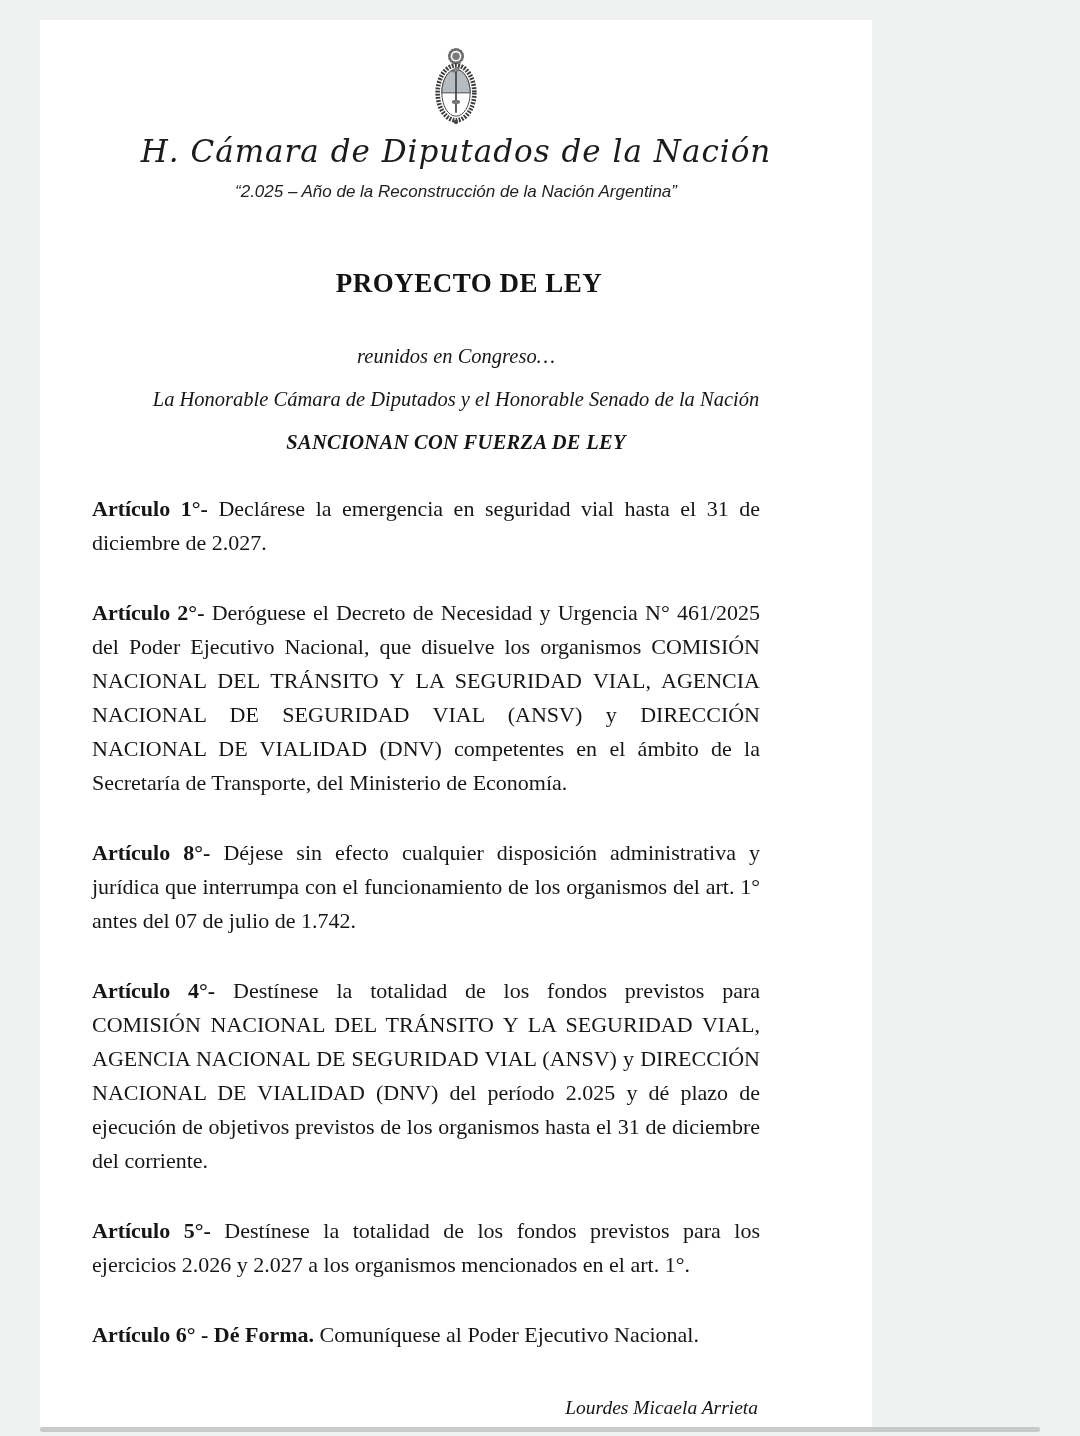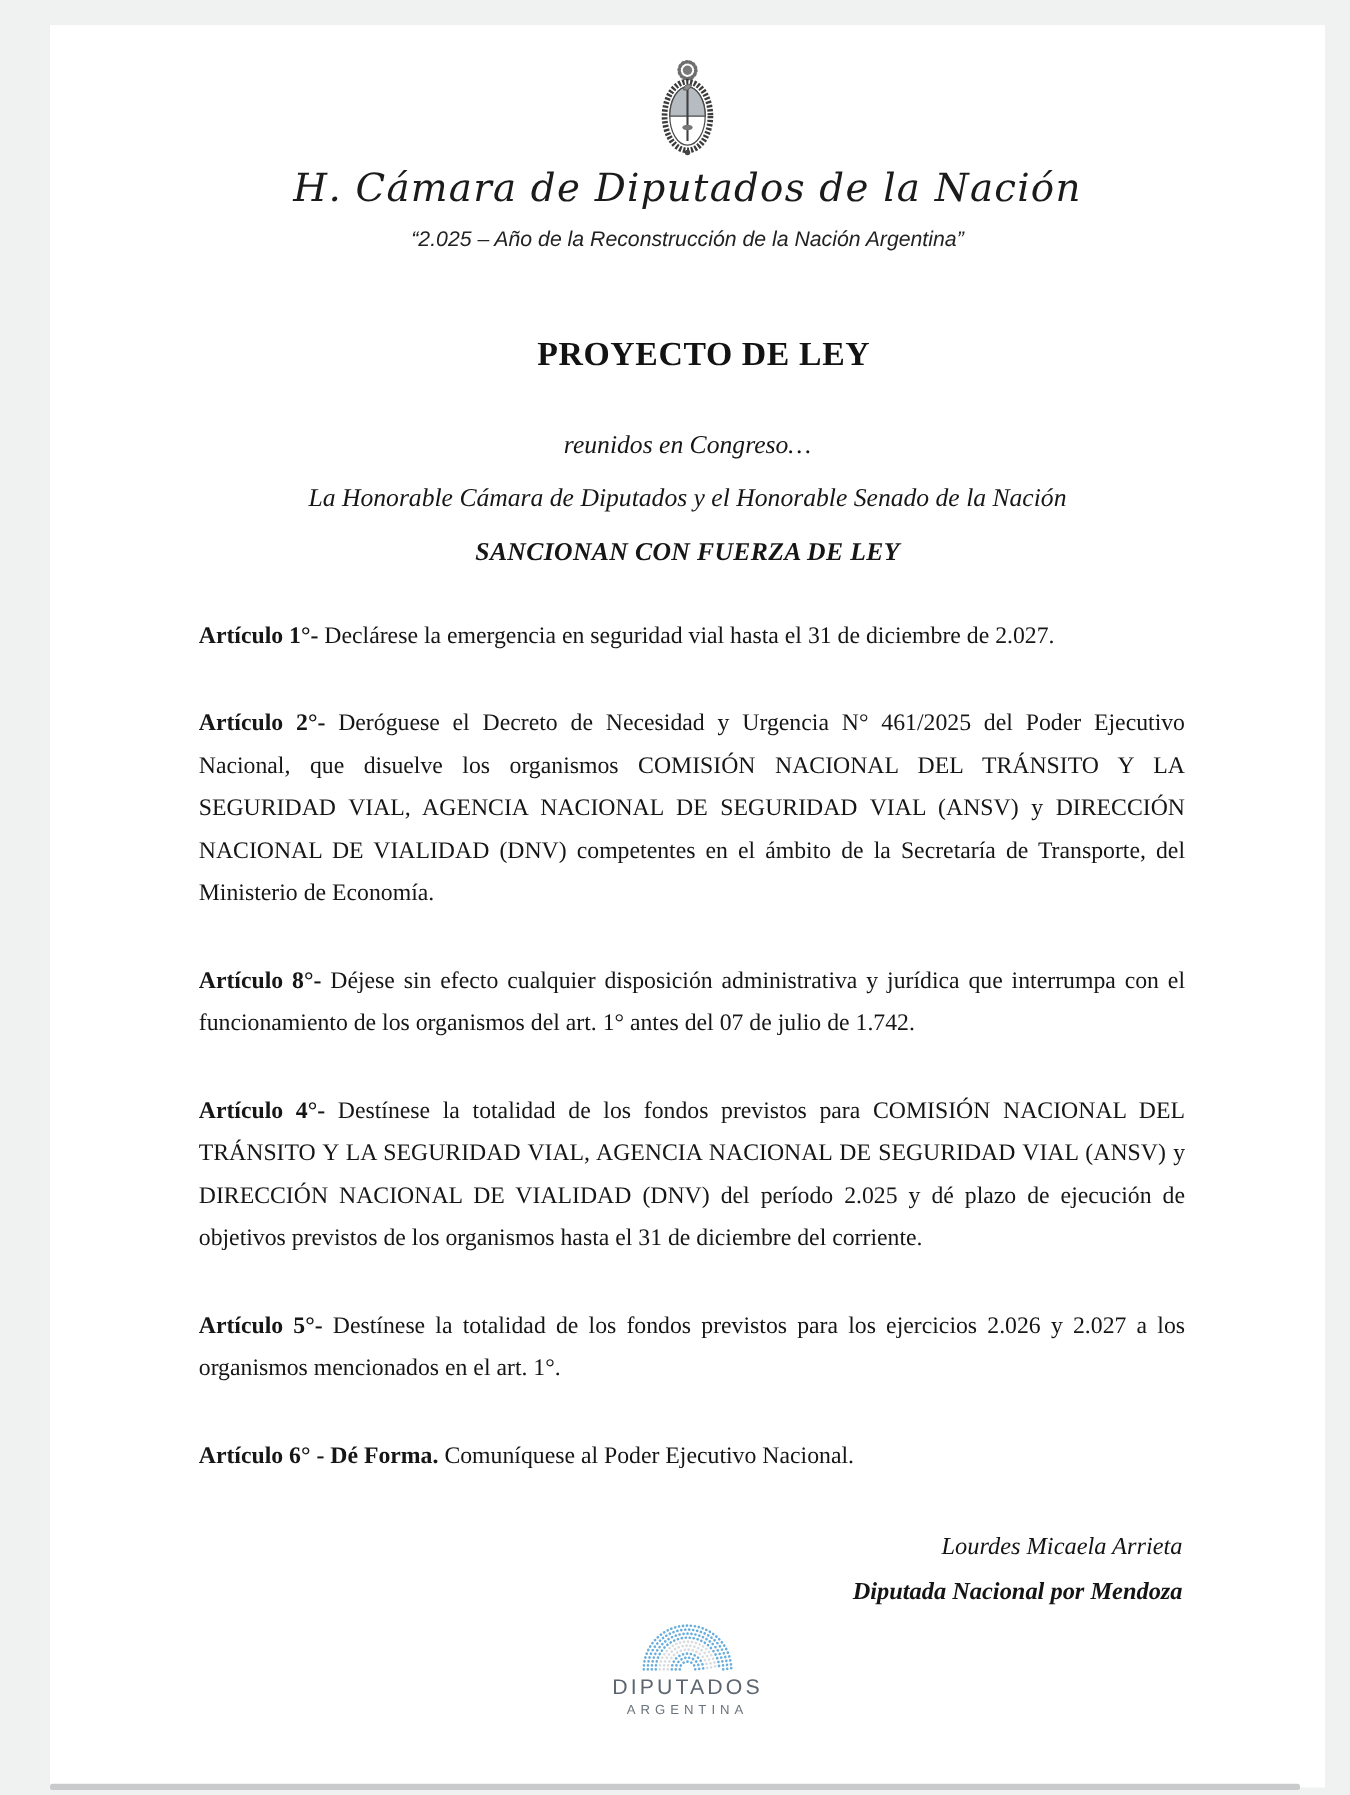--- a/index.html
+++ b/index.html
@@ -5,21 +5,21 @@
   html,body{margin:0;padding:0;}
   body{
     width:1080px;height:1436px;
     background:#f0f1f1;
     position:relative;
     font-family:"Liberation Serif","DejaVu Serif",serif;
     overflow:hidden;
   }
   .page{
     position:absolute;left:40px;top:20px;
-    width:1020px;height:1410px;
+    width:832px;height:1410px;
     background:#ffffff;
     overflow:hidden;
     box-sizing:border-box;
   }
   .doc-header{ text-align:center; padding-top:27px; }
   .coat-svg{ display:block; margin:0 auto; }
   .script-title{
     margin-top:6px;
     font-family:"DejaVu Serif","Liberation Serif",serif;
     font-style:italic;
@@ -47,22 +47,22 @@
     margin-top:36px;
     text-align:center;
     font-style:italic;
     font-size:20.5px;
     line-height:43px;
     color:#161616;
   }
   .preamble .enactment{ font-weight:bold; letter-spacing:0.3px; }
   .articles{
     margin-top:28px;
-    padding:0 112px 0 119px;
-    font-size:19px;
+    padding:0 112px 0 52px;
+    font-size:22px;
     line-height:34px;
     color:#161616;
     text-align:justify;
   }
   .article{ margin:0 0 36px 0; }
   .article:last-child{ margin-bottom:0; }
   .article .art-label{ font-weight:bold; }
   .signature{
     margin-top:38px;
     padding:0 114px;

